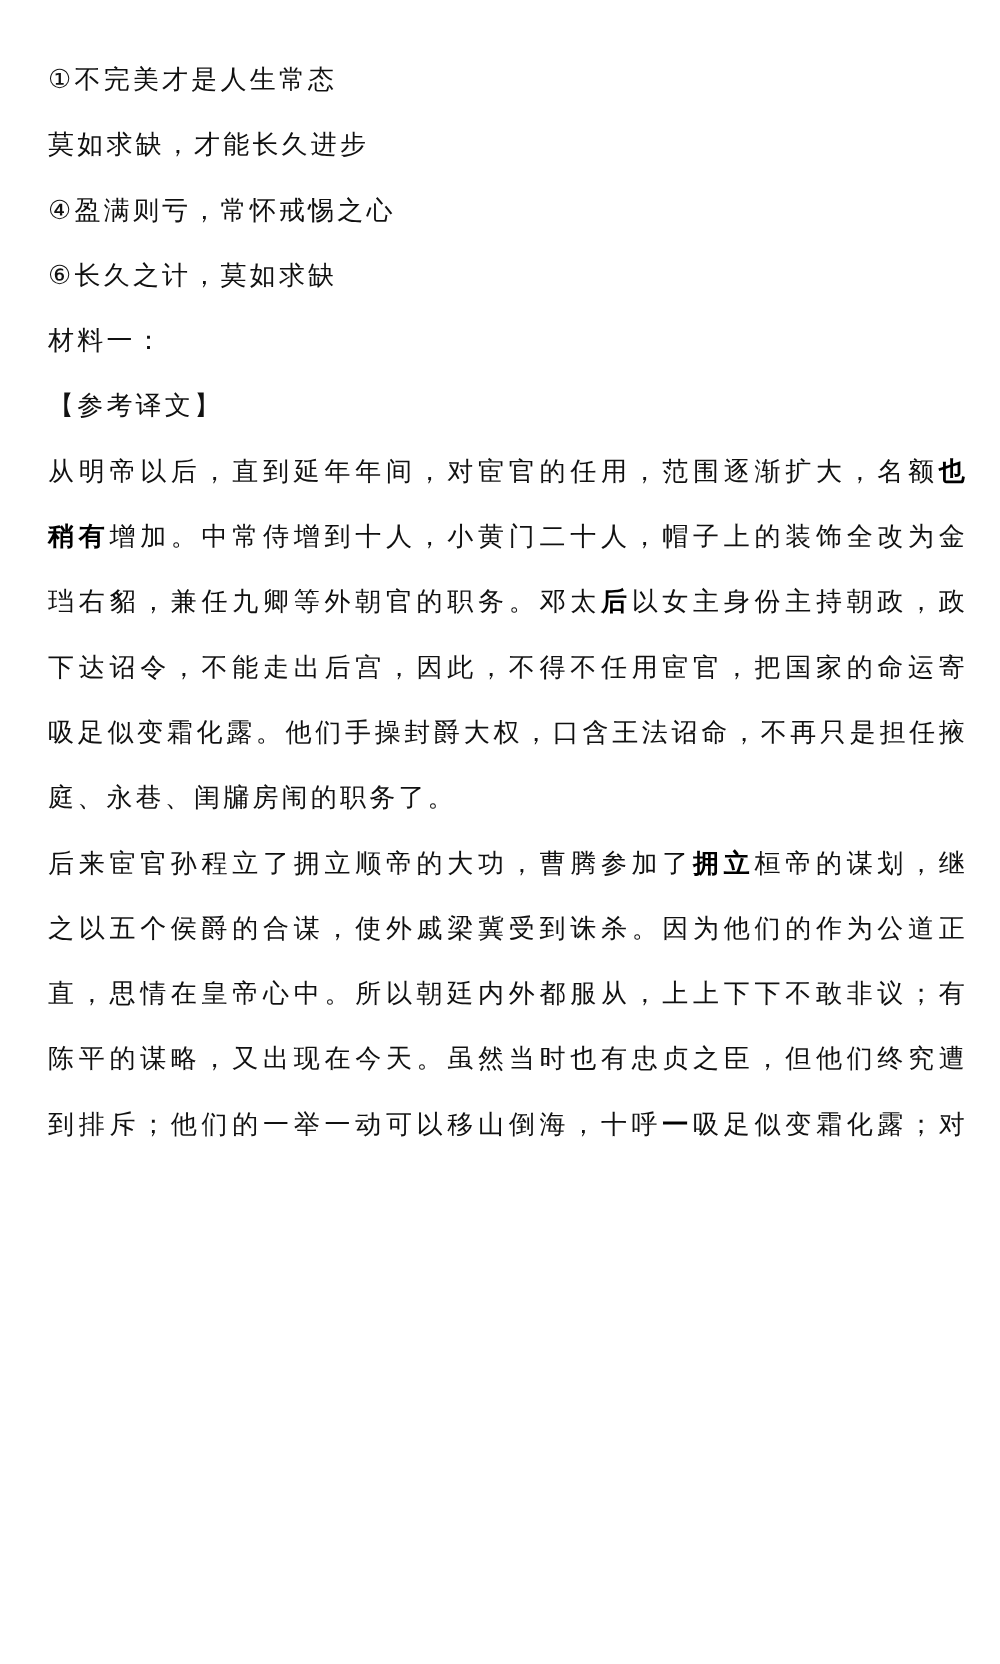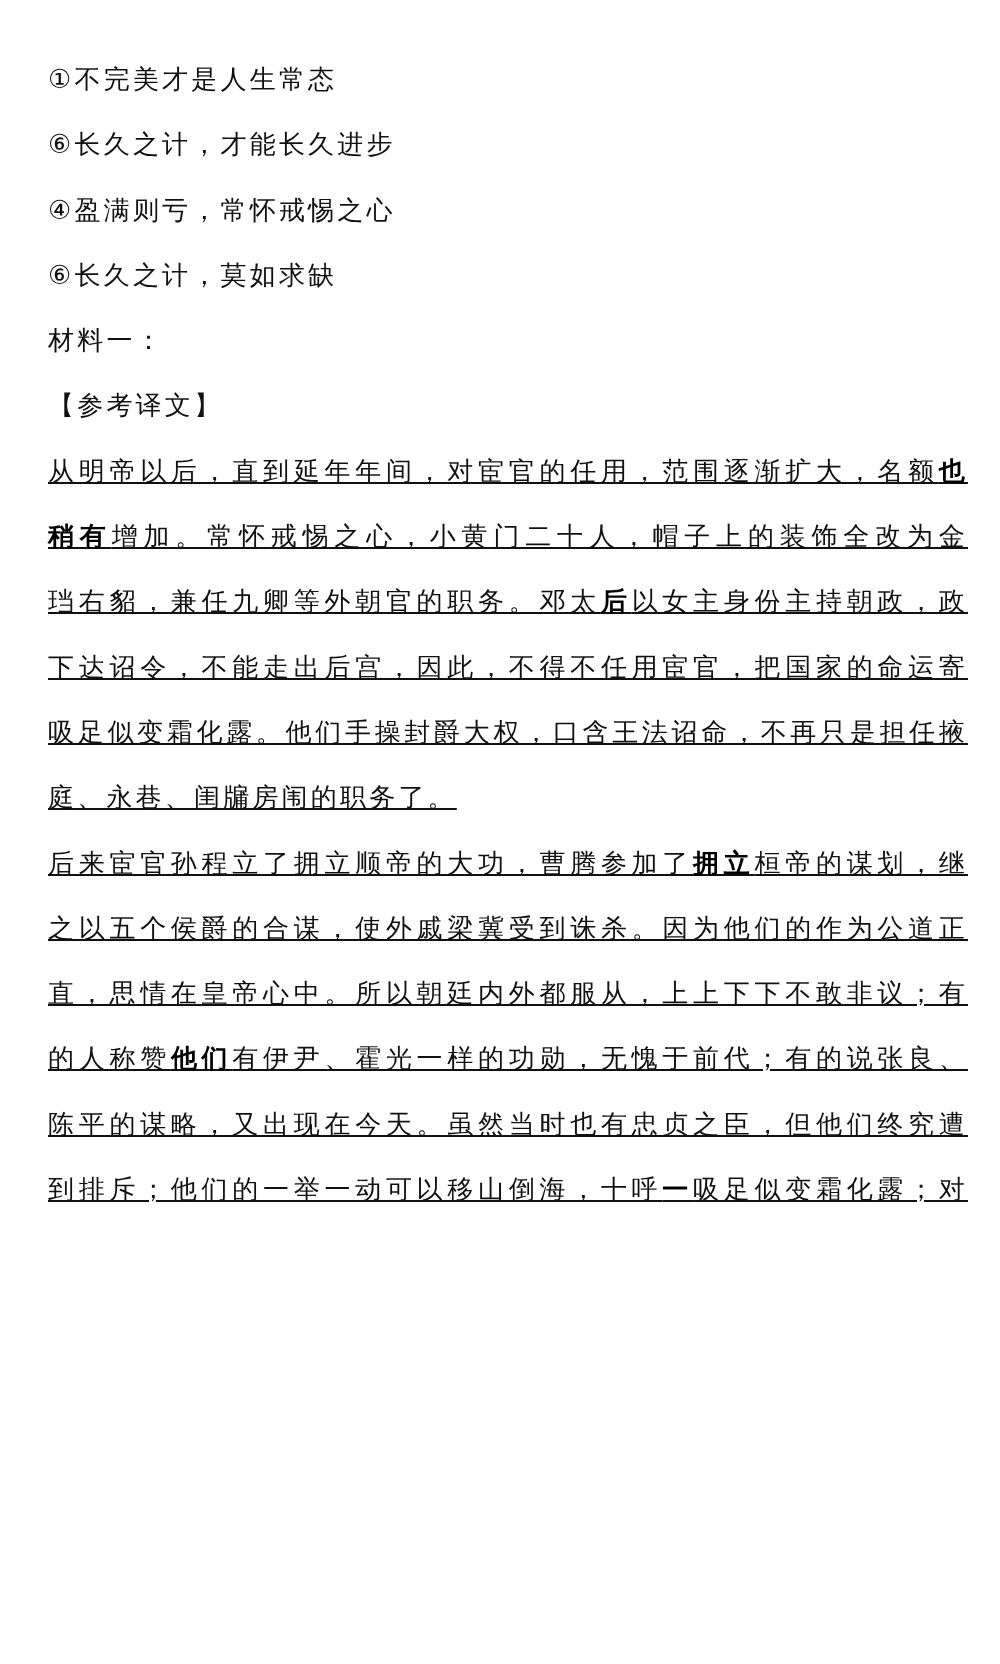--- a/index.html
+++ b/index.html
@@ -35,51 +35,49 @@
       text-align: justify;
       text-align-last: left;
       width: 920px;
     }
     .para .row {
       display: block;
       height: 65.3px;
       white-space: nowrap;
       text-align-last: justify;
       text-align: justify;
-      text-decoration: underline;
     }
     .para .row.last {
       text-align-last: left;
     }
     b.em {
       font-weight: bold;
       color: #000;
     }
   </style>
 </head>
 <body>
 
 <div class="page">
   <div class="line">①不完美才是人生常态</div>
-  <div class="line">⑥长久之计，才能长久进步</div>
+  <div class="line">莫如求缺，才能长久进步</div>
   <div class="line">④盈满则亏，常怀戒惕之心</div>
   <div class="line">⑥长久之计，莫如求缺</div>
   <div class="line">材料一：</div>
   <div class="line">【参考译文】</div>
 
   <div class="para">
     <span class="row"><span>从明帝以后，直到延年年间，对宦官的任用，范围逐渐扩大，名额</span><b class="em">也</b></span>
-    <span class="row"><b class="em">稍有</b><span>增加。常怀戒惕之心，小黄门二十人，帽子上的装饰全改为金</span></span>
+    <span class="row"><b class="em">稍有</b><span>增加。中常侍增到十人，小黄门二十人，帽子上的装饰全改为金</span></span>
     <span class="row"><span>珰右貂，兼任九卿等外朝官的职务。邓太</span><b class="em">后</b><span>以女主身份主持朝政，政</span></span>
     <span class="row">下达诏令，不能走出后宫，因此，不得不任用宦官，把国家的命运寄</span>
     <span class="row">吸足似变霜化露。他们手操封爵大权，口含王法诏命，不再只是担任掖</span>
     <span class="row last">庭、永巷、闺牖房闱的职务了。</span>
   </div>
 
   <div class="para">
     <span class="row"><span>后来宦官孙程立了拥立顺帝的大功，曹腾参加了</span><b class="em">拥立</b><span>桓帝的谋划，继</span></span>
     <span class="row">之以五个侯爵的合谋，使外戚梁冀受到诛杀。因为他们的作为公道正</span>
     <span class="row">直，思情在皇帝心中。所以朝廷内外都服从，上上下下不敢非议；有</span>
-    <span class="row"><span>的人称赞</span><b class="em">他们</b><span>有伊尹、霍光一样的功勋，无愧于前代；有的说张良、</span></span>
     <span class="row">陈平的谋略，又出现在今天。虽然当时也有忠贞之臣，但他们终究遭</span>
     <span class="row"><span>到排斥；他们的一举一动可以移山倒海，十呼</span><b class="em">一</b><span>吸足似变霜化露；对</span></span>
   </div>
 </div>
 
 </body></html>

